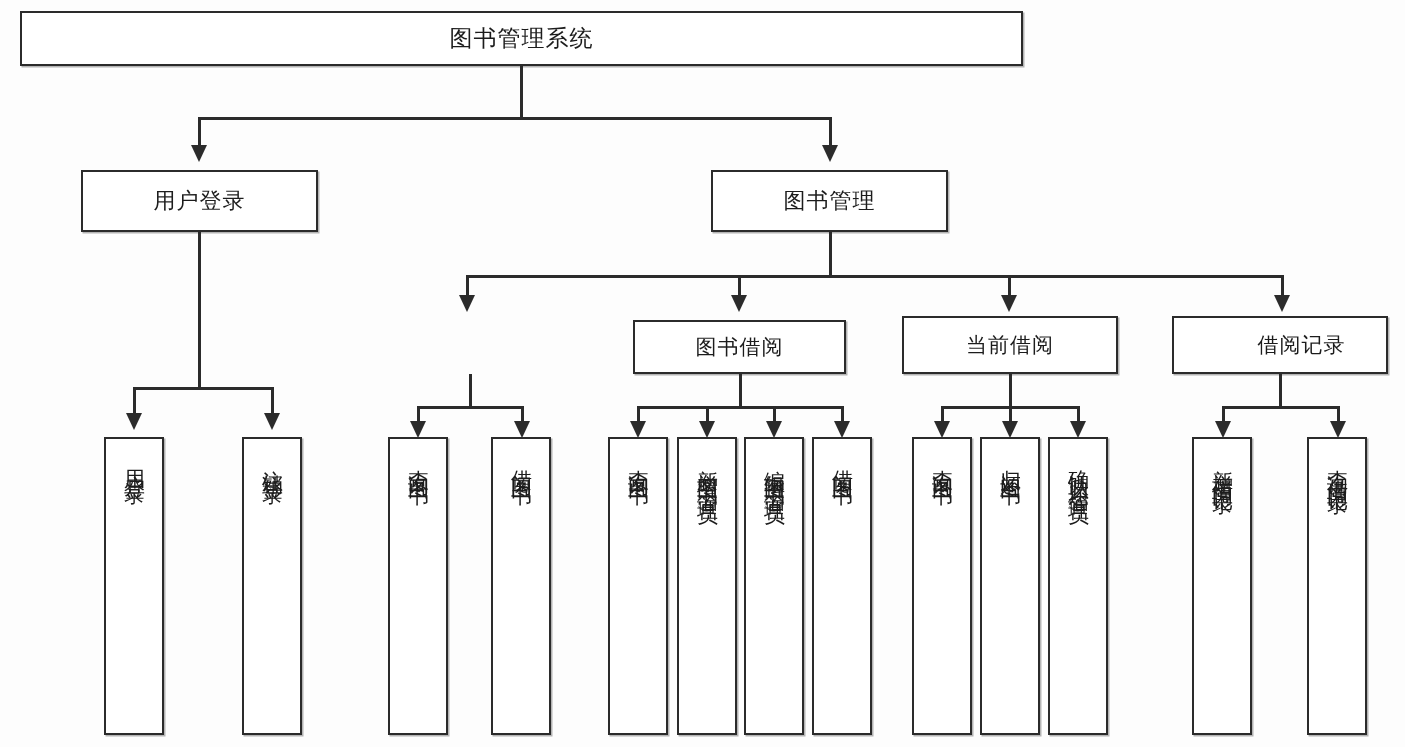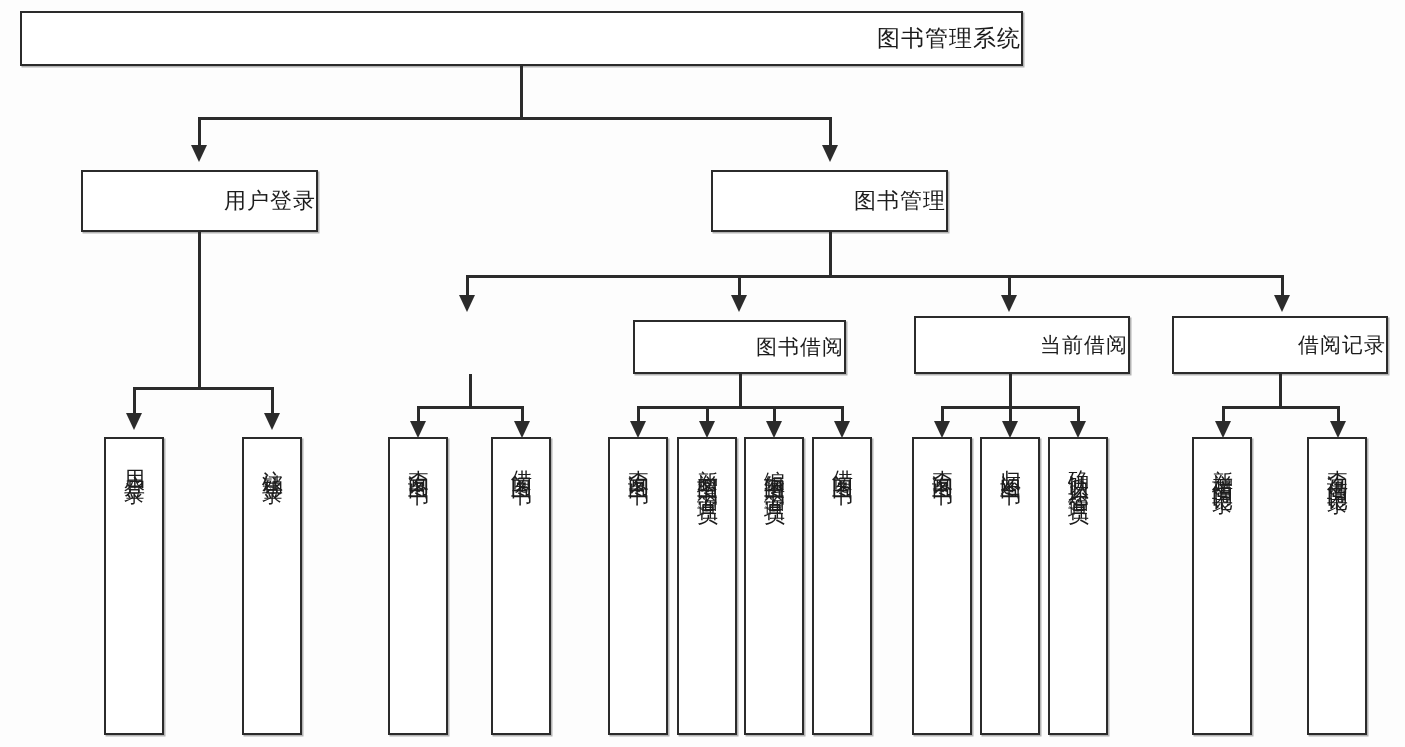--- a/index.html
+++ b/index.html
@@ -19,21 +19,21 @@
 
   
   .node{
     position:absolute;
     box-sizing:border-box;
     background:#ffffff;
     border:2.5px solid #2b2b2b;
     box-shadow:1.5px 1.5px 0 rgba(120,120,120,.55);
     display:flex;
     align-items:center;
-    justify-content:flex-end;
+    justify-content:center;
     text-align:center;
   }
   .node .label{
     font-size:22px;
     letter-spacing:1px;
     color:#1c1c1c;
     line-height:1.15;
     white-space:nowrap;
   }
   
@@ -126,21 +126,21 @@
   <div class="ln v" style="left:738px;top:275px;height:22px;"></div>
   <div class="arrow" style="left:731px;top:295px;"></div>
   <div class="ln v" style="left:1008px;top:275px;height:22px;"></div>
   <div class="arrow" style="left:1001px;top:295px;"></div>
   <div class="ln v" style="left:1281px;top:275px;height:22px;"></div>
   <div class="arrow" style="left:1274px;top:295px;"></div>
 
   <div class="node cat" style="left:633px;top:320px;width:213px;height:54px;">
     <span class="label">图书借阅</span>
   </div>
-  <div class="node cat" style="left:902px;top:316px;width:216px;height:58px;margin-left:12px;">
+  <div class="node cat" style="left:902px;top:316px;width:216px;height:58px;">
     <span class="label">当前借阅</span>
   </div>
   <div class="node cat" style="left:1172px;top:316px;width:216px;height:58px;padding-left:43px;">
     <span class="label">借阅记录</span>
   </div>
 
   <div class="ln v" style="left:469px;top:374px;height:34px;"></div>
   <div class="ln h" style="left:417px;top:406px;width:105px;"></div>
   <div class="ln v" style="left:417px;top:406px;height:20px;"></div>
   <div class="arrow" style="left:410px;top:421px;"></div>

